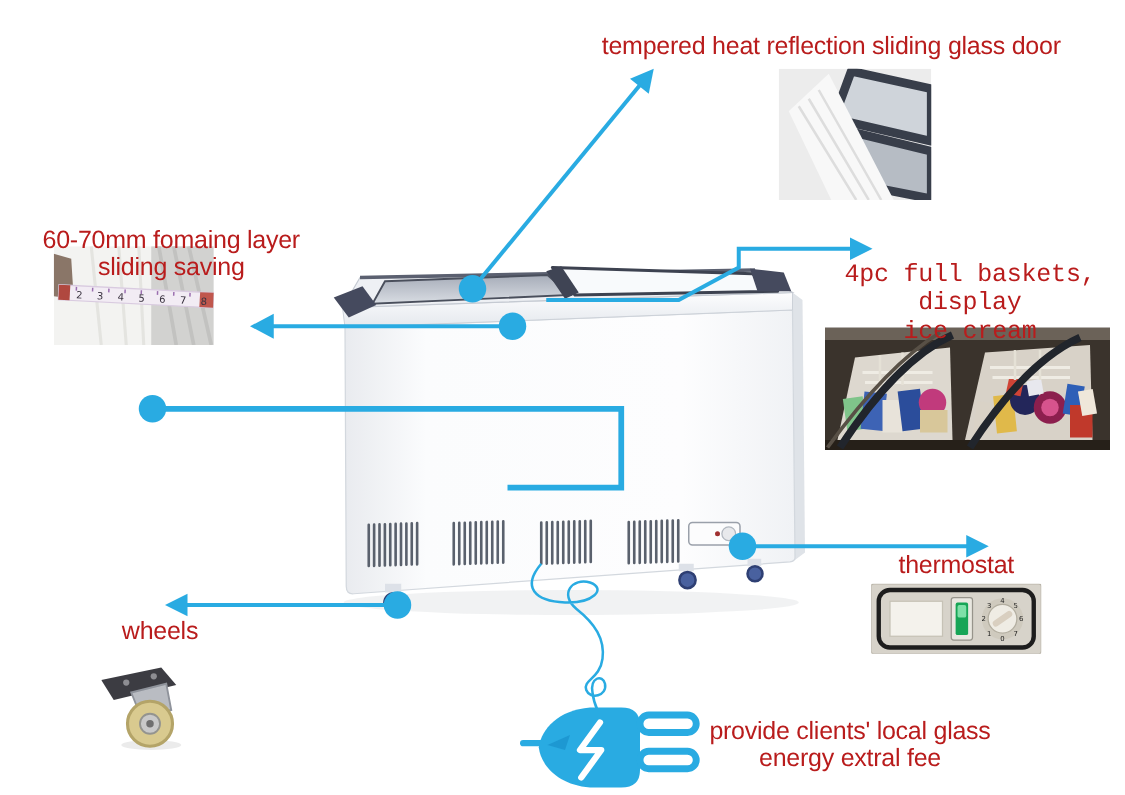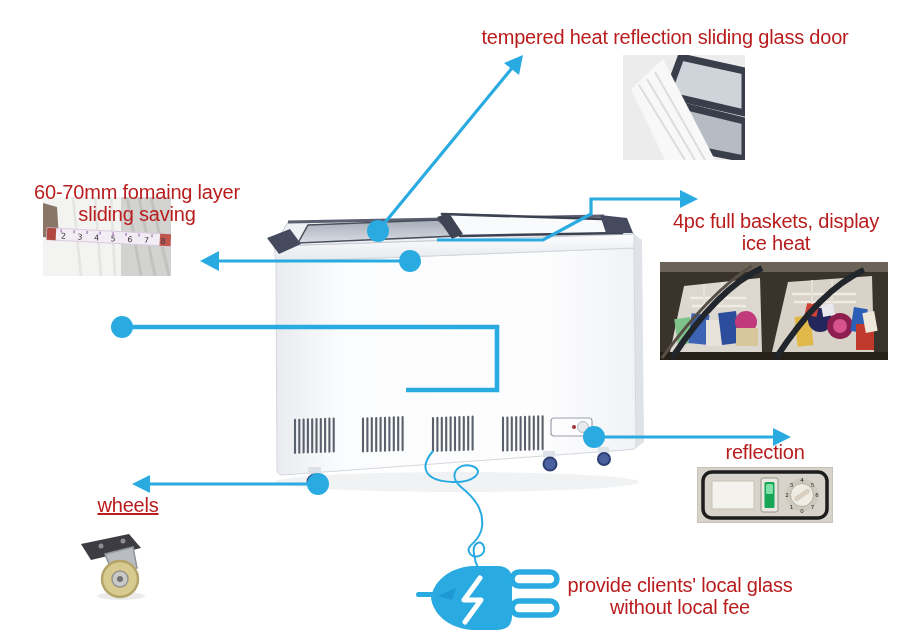--- a/index.html
+++ b/index.html
@@ -218,32 +218,32 @@
 
   <div class="label" style="left:430px;top:26px;width:470px;">
     <span>tempered heat reflection sliding glass door</span>
   </div>
 
   <div class="label" style="left:12px;top:141px;width:250px;margin-top:40px;">
     <span>60-70mm fomaing layer</span>
     <span>sliding saving</span>
   </div>
 
-  <div class="label" style="left:656px;top:210px;width:240px;">
+  <div class="label" style="left:656px;top:210px;width:240px;font-family:Liberation Mono, monospace;">
     <span>4pc full baskets, display</span>
-    <span>ice heat</span>
+    <span>ice cream</span>
   </div>
 
 
   <div class="label" style="left:690px;top:441px;width:150px;">
-    <span>reflection</span>
-  </div>
-
-  <div class="label" style="left:58px;top:494px;width:140px;text-decoration:underline;">
+    <span>thermostat</span>
+  </div>
+
+  <div class="label" style="left:58px;top:494px;width:140px;">
     <span>wheels</span>
   </div>
 
   <div class="label" style="left:552px;top:574px;width:256px;">
     <span>provide clients' local glass</span>
-    <span>without local fee</span>
+    <span>energy extral fee</span>
   </div>
 
 </div>
 
 </body></html>

